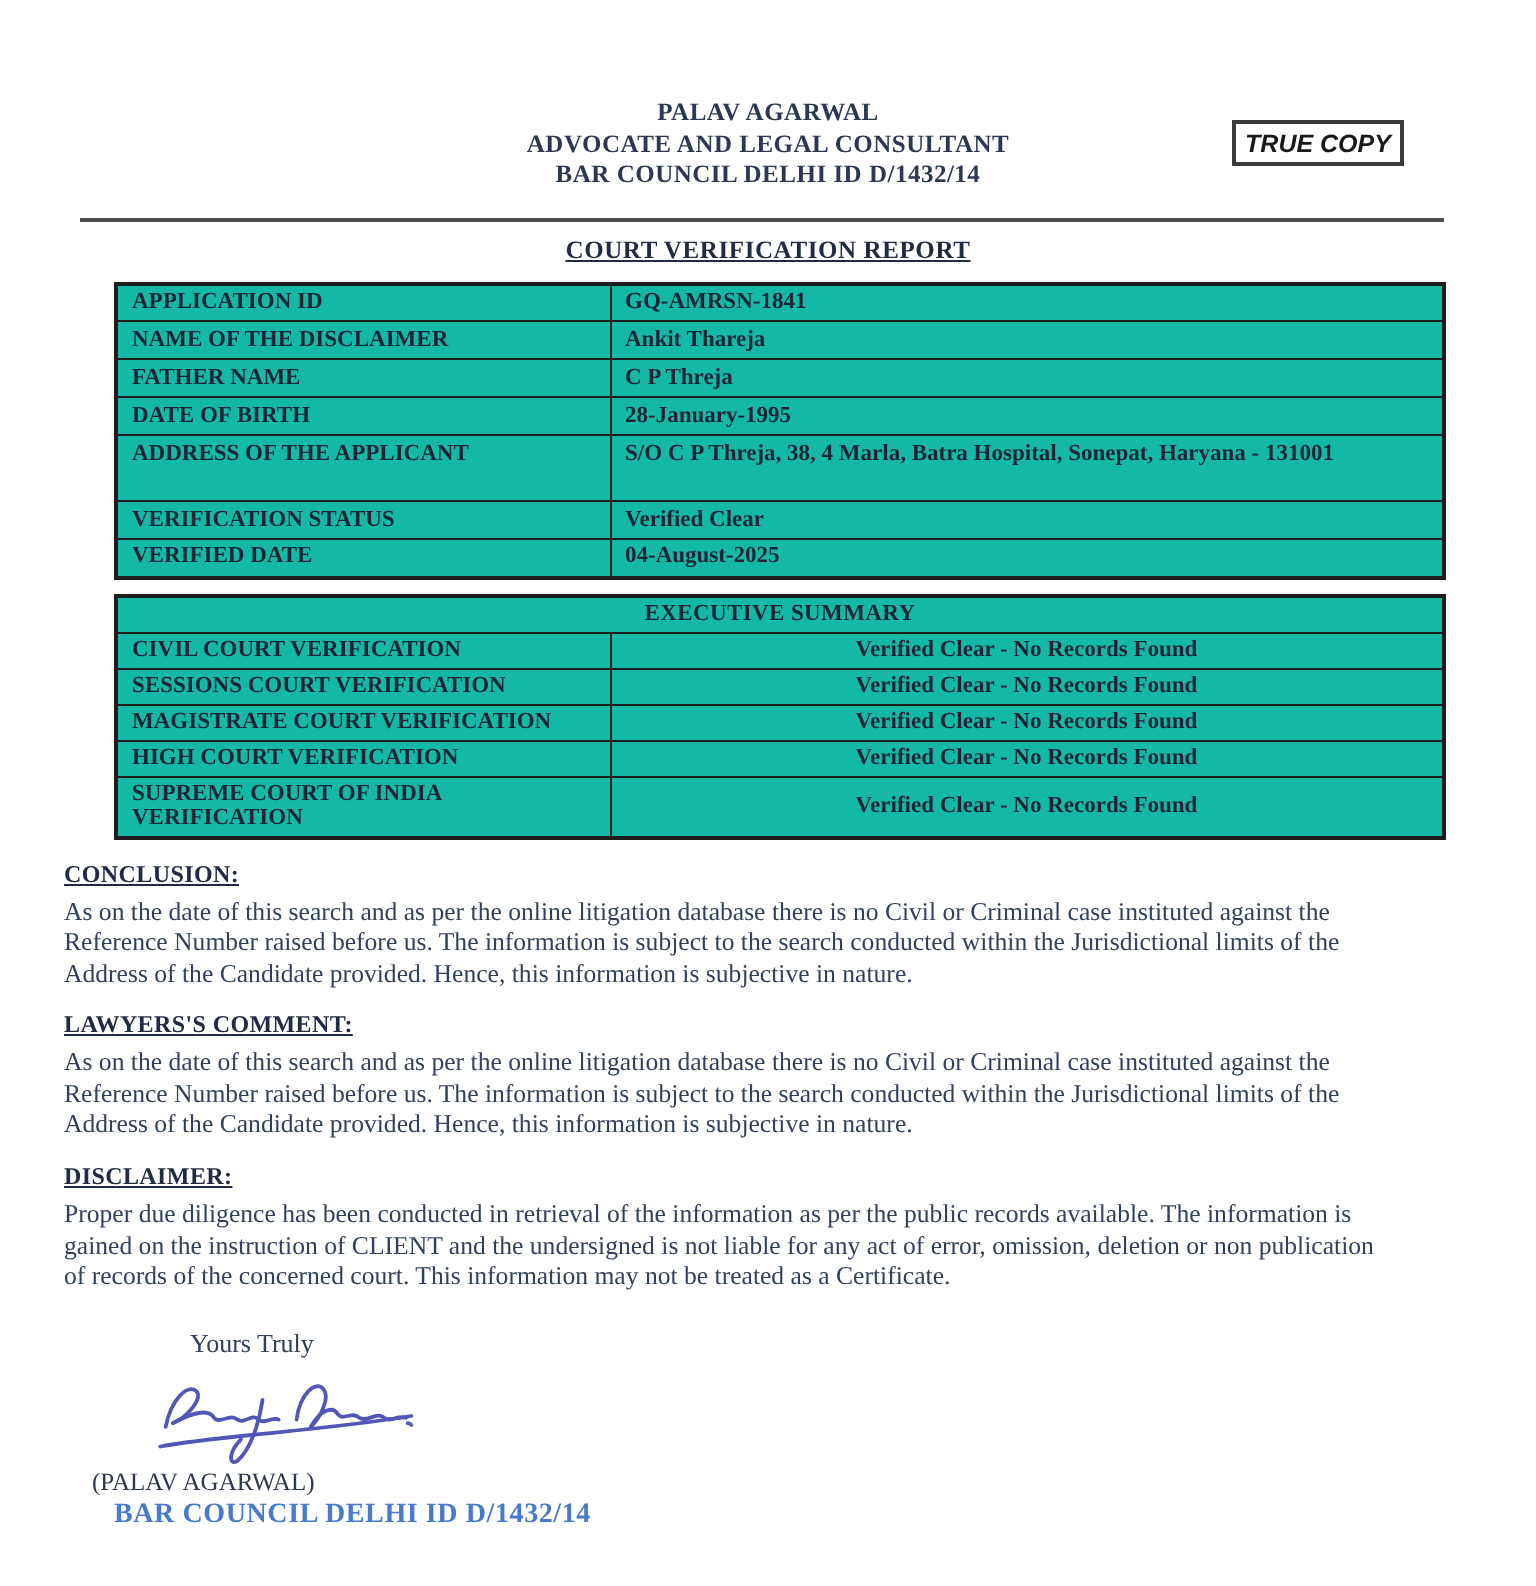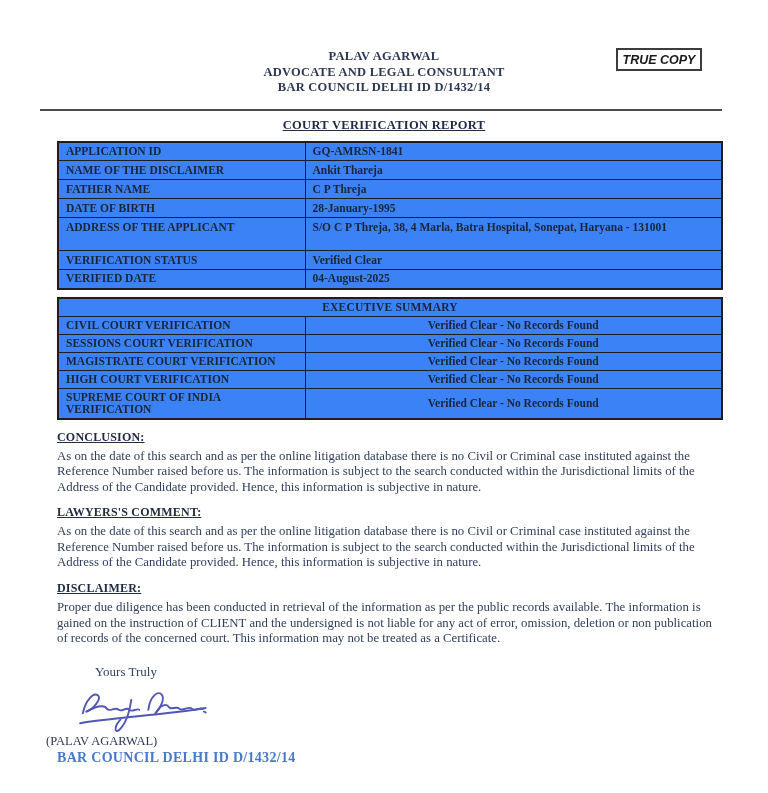--- a/index.html
+++ b/index.html
@@ -8,46 +8,46 @@
     width:768px; height:793px;
     font-family:"Liberation Serif", serif;
     color:#25304a;
   }
   .page { position:relative; width:768px; height:793px; overflow:hidden; background:#fff; }
 
   
   .letterhead { padding-top:49px; text-align:center; font-weight:bold; font-size:12.5px; line-height:15.5px; letter-spacing:.25px; color:#2c3853; }
 
   .stamp {
-    position:absolute; top:48px; left:616px; width:86px; height:23px;
+    position:absolute; top:60px; left:616px; width:86px; height:23px;
     border:2px solid #3c3c3c; background:#fff;
     display:flex; align-items:center; justify-content:center;
     font-family:"Liberation Sans", sans-serif; font-weight:bold; font-style:italic;
     font-size:12.5px; color:#191919;
   }
 
   .rule { margin-top:13px; margin-left:40px; width:682px; height:2px; background:#4d4d4d; }
 
   .doc-title { margin-top:7px; text-align:center; font-weight:bold; font-size:12.5px; letter-spacing:.3px; text-decoration:underline; color:#212c44; }
 
   
-  table { border-collapse:collapse; table-layout:fixed; margin-left:57px; width:666px; background:#3b82f6; }
+  table { border-collapse:collapse; table-layout:fixed; margin-left:57px; width:666px; background:#14b8a6; }
   table.details { margin-top:8px; }
   table.summary { margin-top:7px; }
   td, th { border:1px solid #1e1e1e; font-size:11.5px; font-weight:bold; color:#1c2438; padding:2px 7px 3px 7px; vertical-align:middle; }
   table { border:2px solid #1e1e1e; }
   col.c1 { width:247px; }
   .details td { height:19px; }
   .details tr.tall td { height:33px; vertical-align:top; padding-top:3px; }
   .summary th.span { height:16px; text-align:center; font-size:11.5px; letter-spacing:.2px; }
   .summary td { height:17px; }
   .summary td.val { text-align:center;font-family:Liberation Serif, serif; }
 
   
-  .section { margin-left:57px; width:668px; margin-top:10px;font-family:Liberation Serif, serif; }
+  .section { margin-left:32px; width:668px; margin-top:10px;font-family:Liberation Serif, serif; }
   .section .hd { font-size:12px; font-weight:bold; text-decoration:underline; letter-spacing:.2px; color:#212c44; }
   .section .bd { margin-top:4px; font-size:12.8px; line-height:15.6px; color:#31405e; }
 
   
   .closing { margin-top:17px; margin-left:95px; font-size:13px; color:#31405e; }
   .sig-wrap { margin-left:73px; margin-top:2px; height:52px; }
   .sig-name { margin-left:46px; margin-top:0px; font-size:12.5px; color:#2c3853; }
   .sig-bar { margin-left:57px; margin-top:1px; font-size:14px; font-weight:bold; letter-spacing:.3px; }
 </style>
 </head>

